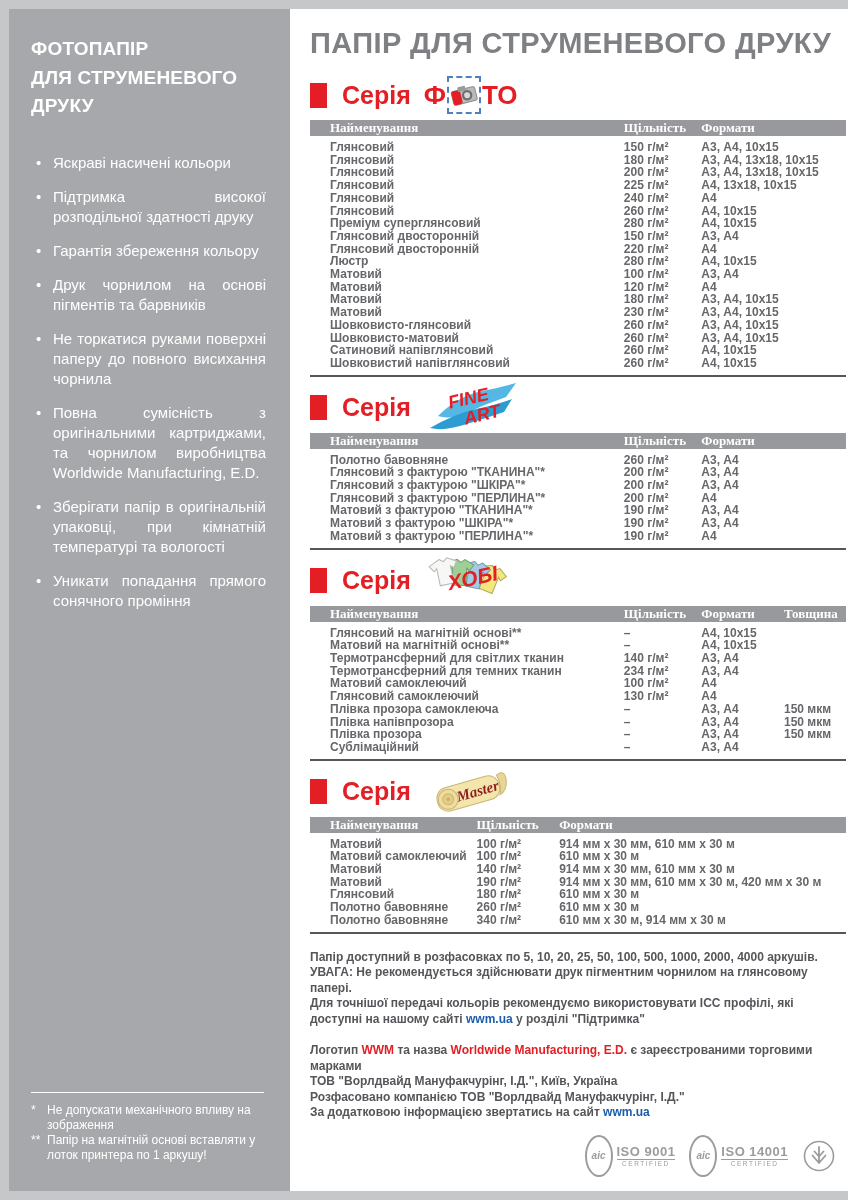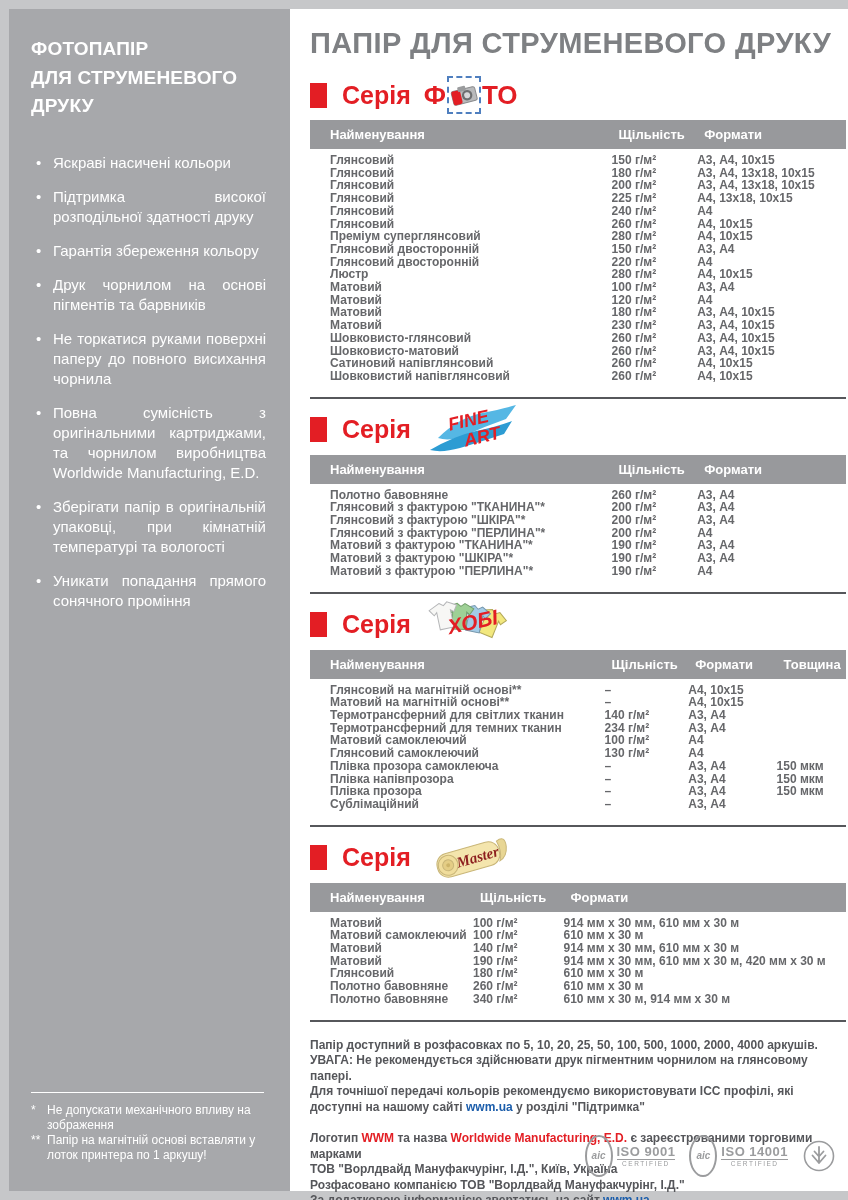--- a/index.html
+++ b/index.html
@@ -47,29 +47,29 @@
   .cam-frame{
     width:34px;height:38px;border:2px dashed #4f7fbf;box-sizing:border-box;
     display:flex;align-items:center;justify-content:center;margin:0 1px;background:#fff;
   }
   .logo-svg{display:block;}
 
   
   table.tbl{width:100%;border-collapse:collapse;table-layout:fixed;border-bottom:2px solid #56575b;}
   .tbl th{
     background:#98999c;color:#fff;text-align:left;font-size:13px;font-weight:bold;
-    height:14px;padding:7px;white-space:nowrap;overflow:hidden;
+    height:14px;padding:0;white-space:nowrap;overflow:hidden;font-family:Liberation Serif, serif;
   }
   .tbl th:first-child,.tbl td:first-child{padding-left:20px;}
   .tbl td{
     font-size:12px;font-weight:bold;color:#66676a;line-height:12.7px;
     padding:0;white-space:nowrap;overflow:hidden;
   }
   .tbl tbody tr:first-child td{padding-top:5px;}
-  .tbl tbody tr:last-child td{padding-bottom:14px;}
+  .tbl tbody tr:last-child td{padding-bottom:5px;}
   .tbl-3a th:nth-child(1){width:57%;}
   .tbl-3a th:nth-child(2){width:15%;}
   .tbl-3a th:nth-child(3){width:28%;}
   .tbl-4 th:nth-child(1){width:57%;}
   .tbl-4 th:nth-child(2){width:15%;}
   .tbl-4 th:nth-child(3){width:16%;}
   .tbl-4 th:nth-child(4){width:12%;}
   .tbl-3b th:nth-child(1){width:28.5%;}
   .tbl-3b th:nth-child(2){width:16%;}
   .tbl-3b th:nth-child(3){width:55.5%;}

